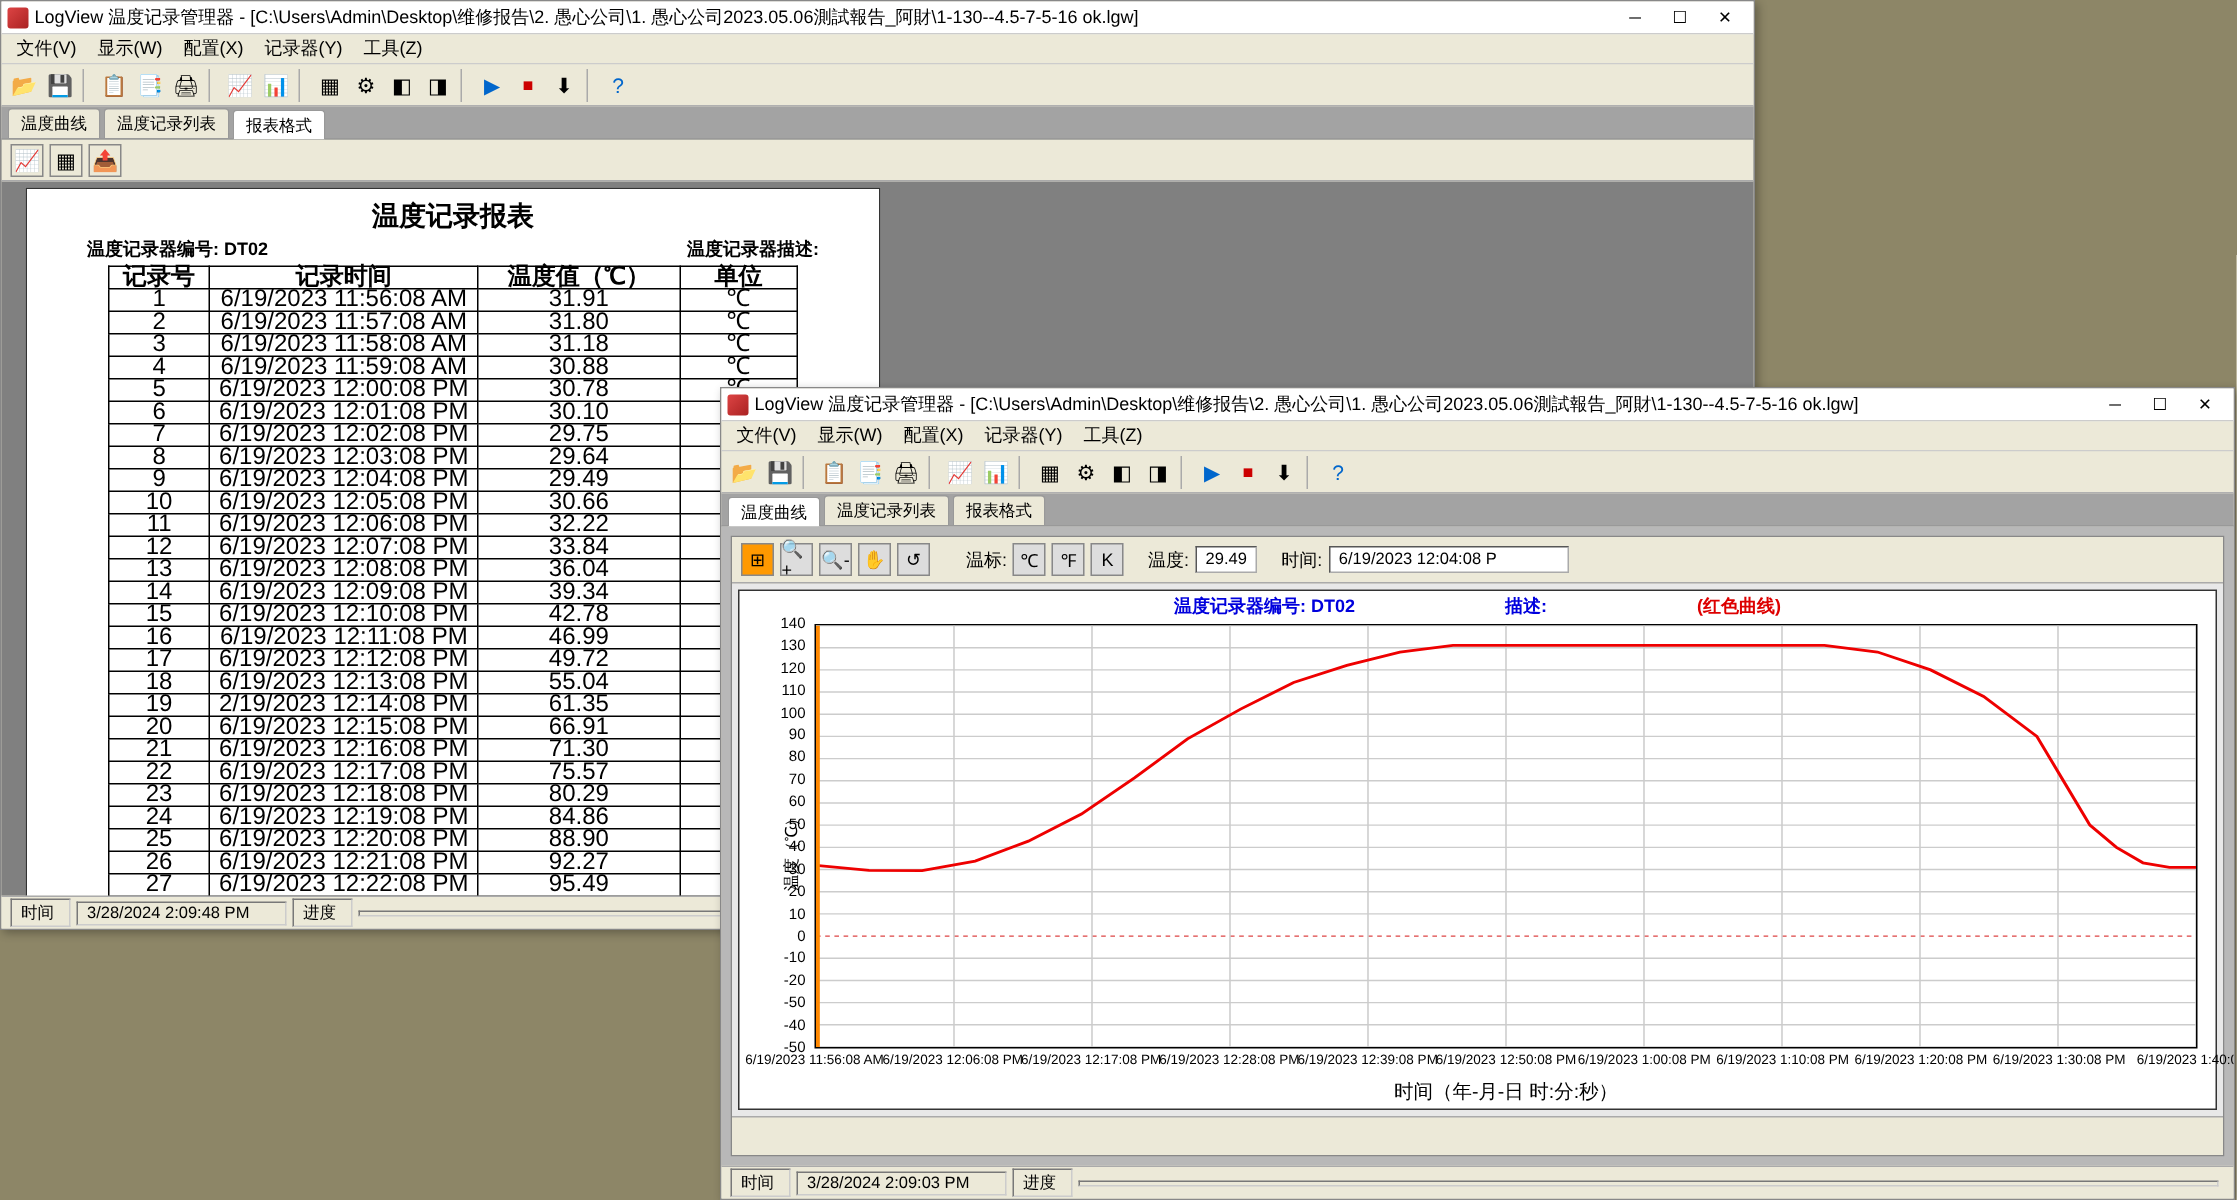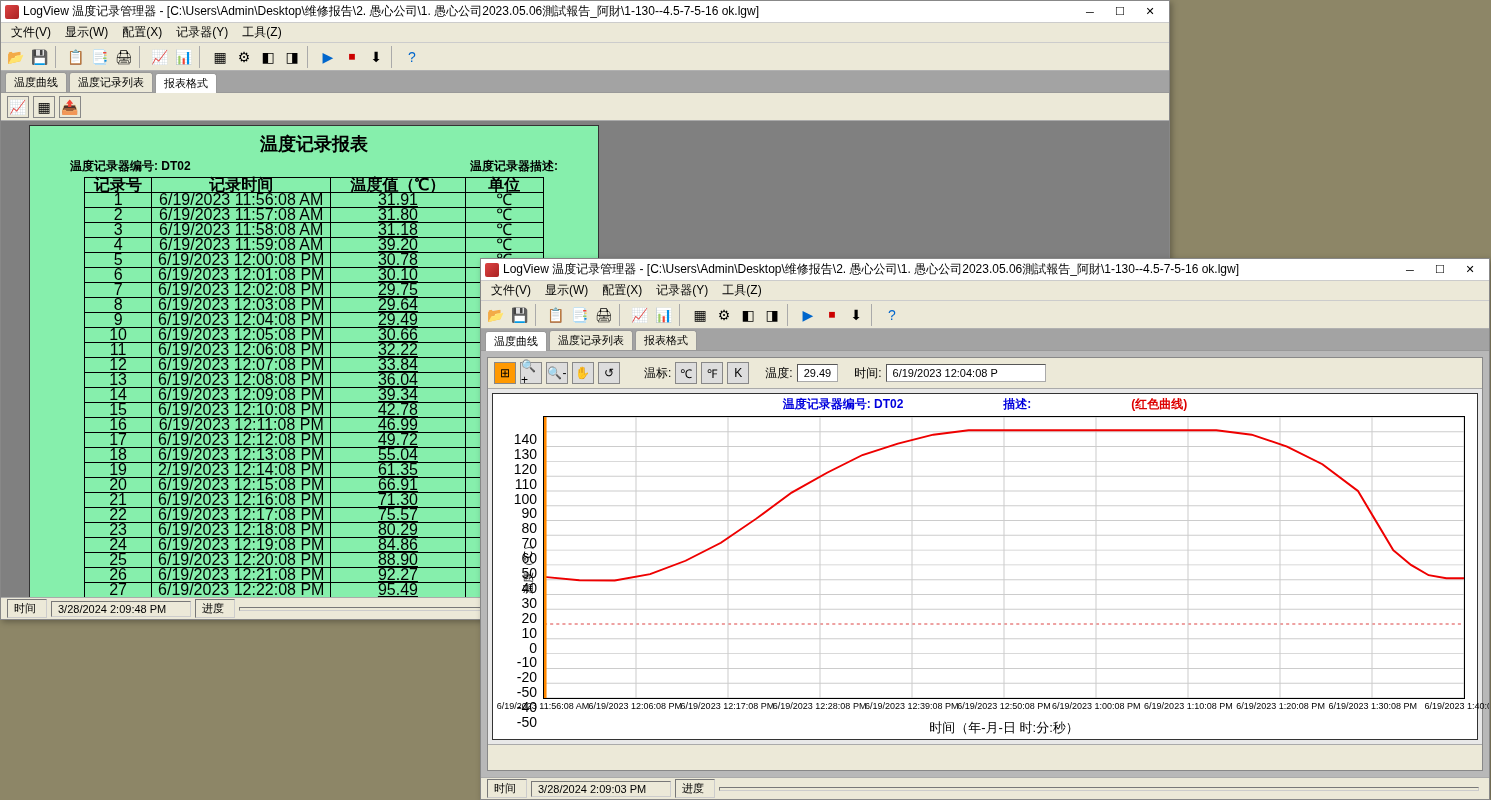--- a/index.html
+++ b/index.html
@@ -16,46 +16,46 @@
 .tbtn { width: 22px; height: 22px; display: flex; align-items: center; justify-content: center; border: 1px solid transparent; cursor: pointer; font-size: 14px; }
 .tsep { width: 6px; height: 22px; border-left: 1px solid #aaa; margin: 0 2px; }
 .tabbar { background: #a3a3a3; height: 22px; display: flex; align-items: center; padding: 0 4px; border-bottom: 1px solid #999; font-family: Liberation Serif, serif; }
 .tab { padding: 2px 8px; border: 1px solid #999; border-bottom: none; background: #ece9d8; margin-right: 2px; font-size: 11px; cursor: pointer; border-radius: 3px 3px 0 0; }
 .tab.active { background: #fff; position: relative; top: 1px; }
 .content { flex: 1; background: #808080; position: relative; overflow: hidden; }
 .statusbar { height: 22px; background: #ece9d8; border-top: 1px solid #aaa; display: flex; align-items: center; padding: 0 6px; font-size: 11px; }
 .statusbar .cell { border: 1px inset #ccc; padding: 1px 6px; margin-right: 4px; min-width: 40px; }
 
 
-.report-area { position: absolute; left: 28px; top: 8px; width: 570px; height: 502px; background: #86efac; border: 1px solid #333; overflow: hidden; }
+.report-area { position: absolute; left: 16px; top: 8px; width: 570px; height: 502px; background: #ffffff; border: 1px solid #333; overflow: hidden; }
 .subtoolbar { background: #ece9d8; height: 28px; display: flex; align-items: center; padding: 0 6px; gap: 4px; border-bottom: 1px solid #aaa; }
 .report-title { text-align: center; font-size: 18px; font-weight: bold; padding: 6px 0 2px 0; }
 .report-sub { display: flex; justify-content: space-between; padding: 0 40px 2px 40px; font-size: 12px; font-weight: bold; }
 .report-table { width: 460px; margin: 0 auto; border-collapse: collapse; font-size: 16px; }
 .report-table th, .report-table td { border: 1px solid #000; padding: 0 4px; text-align: center; height: 14px; line-height: 14px; }
 .report-table th { font-weight: bold; }
 .report-table tbody td:nth-child(1) { width: 60px; }
 .report-table tbody td:nth-child(2) { width: 160px; }
-.report-table tbody td:nth-child(3) { width: 120px; text-decoration: underline; }
+.report-table tbody td:nth-child(3) { width: 120px; }
 .report-table tbody td:nth-child(4) { width: 70px; }
 
 
 .chartpanel { position:absolute; inset: 6px 6px 6px 6px; background:#e8e8e8; border:1px solid #888; display:flex; flex-direction:column; }
 .chartctrl { background:#ece9d8; padding: 4px 6px; display:flex; align-items:center; gap:4px; border-bottom:1px solid #aaa; font-size:12px; }
 .ctrlbtn { width:22px; height:22px; border:1px solid #888; background:#ddd; display:flex; align-items:center; justify-content:center; cursor:pointer; font-size:12px; }
 .ctrlbtn.orange { background:#f90; color:#000; }
 .ctrlfield { border:1px inset #aaa; background:#fff; padding:2px 6px; min-width:40px; font-size:11px; }
 .ctrlgroup { display:flex; align-items:center; gap:4px; margin-right:12px; }
 .chartarea { flex:1; background:#fff; position:relative; margin:4px; border:1px solid #333; }
 .chart-header { display:flex; justify-content:center; gap:100px; padding:2px 0; font-size:12px; }
 .chart-header .blue { color:#00d; font-weight:bold; }
 .chart-header .red { color:#d00; font-weight:bold; }
 .plot { position:absolute; left:50px; top:22px; right:12px; bottom:40px; border:1px solid #000; }
 .ylabel-area { position:absolute; left:4px; top:22px; bottom:40px; width:42px; }
-.ytick { position:absolute; right:2px; font-size:14px; transform:translateY(-50%);margin-top:23px; }
+.ytick { position:absolute; right:2px; font-size:10px; transform:translateY(-50%); }
 .xlabel-area { position:absolute; left:50px; right:12px; bottom:2px; height:36px; }
 .xtick { position:absolute; font-size:9px; transform:translateX(-50%); top:0; text-align:center; white-space:nowrap; }
 .xaxis-label { position:absolute; bottom:0; left:50%; transform:translateX(-50%); font-size:13px; }
 .yaxis-label { position:absolute; left:8px; top:50%; transform:translateY(-50%) rotate(-90deg); font-size:11px; transform-origin:center; white-space:nowrap; }
 .zeroline { stroke:#d44; stroke-dasharray:3,3; }
 .series { stroke:#e00; stroke-width:2; fill:none; }
 .cursorline { stroke:#f80; stroke-width:3; }
 </style>
 </head>
 <body>
@@ -140,21 +140,21 @@
             </tr>
             <tr>
               <td>3</td>
               <td>6/19/2023 11:58:08 AM</td>
               <td>31.18</td>
               <td>℃</td>
             </tr>
             <tr>
               <td>4</td>
               <td>6/19/2023 11:59:08 AM</td>
-              <td>39.20</td>
+              <td>30.88</td>
               <td>℃</td>
             </tr>
             <tr>
               <td>5</td>
               <td>6/19/2023 12:00:08 PM</td>
               <td>30.78</td>
               <td>℃</td>
             </tr>
             <tr>
               <td>6</td>

